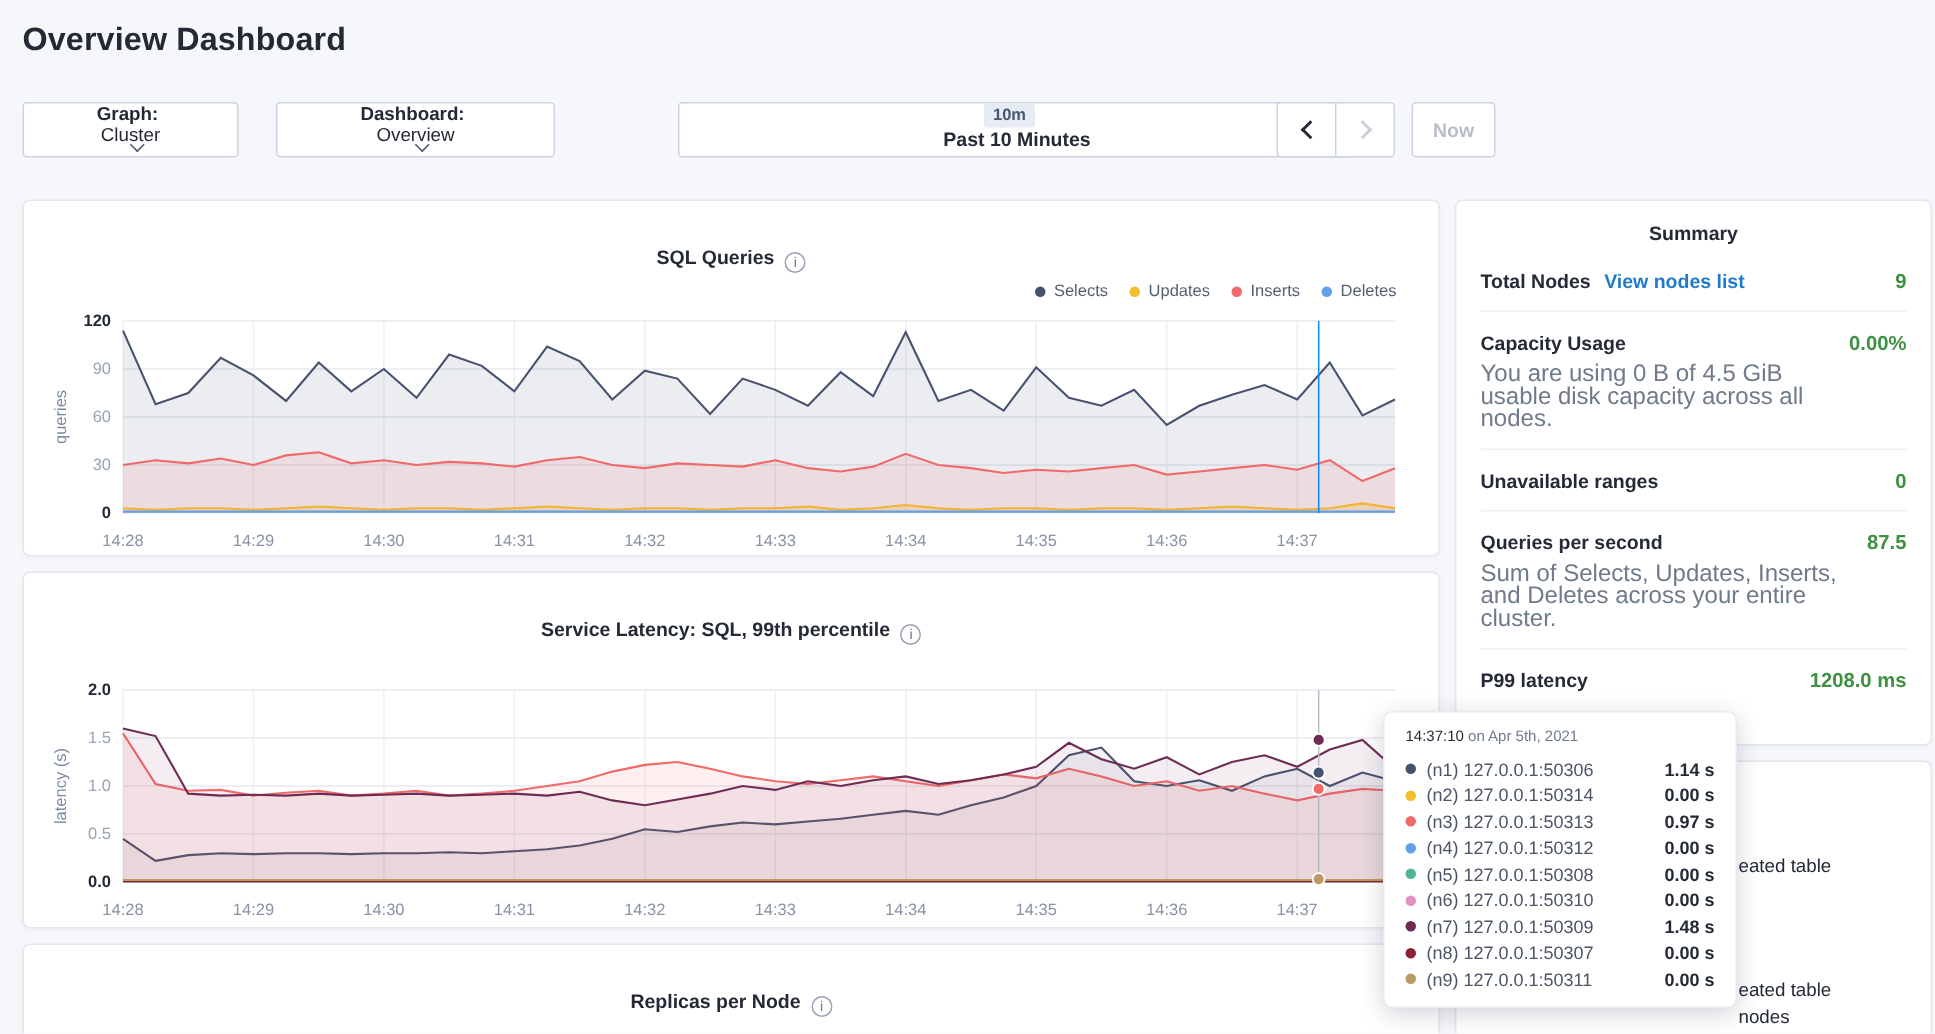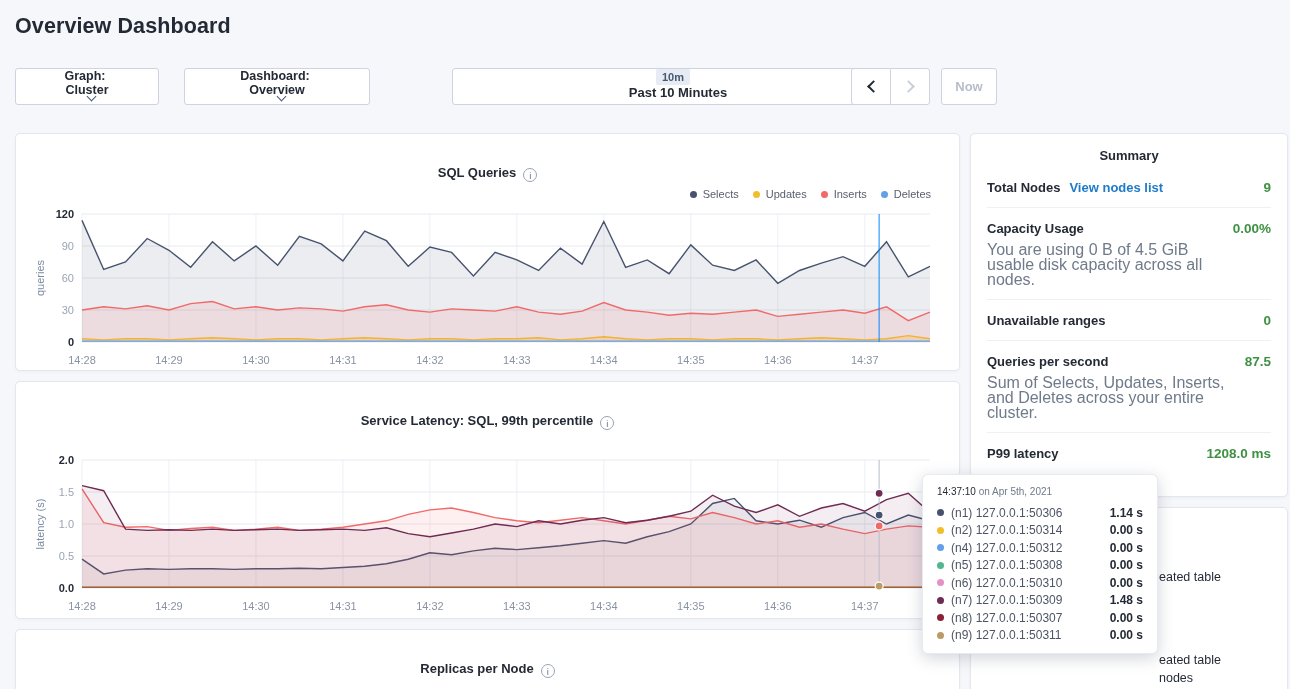--- a/index.html
+++ b/index.html
@@ -18,21 +18,21 @@
   
   .tb-btn {
     position: absolute; top: 68px; height: 37px;
     background: #fff; border: 1px solid #cdd3e0; border-radius: 3px;
     display: flex; align-items: center; padding: 0 13px;
     font-size: 12.5px; color: #242a35; cursor: pointer;
     font-family: inherit;
     flex-direction: column;
   }
   .tb-btn .lbl { font-weight: 700; margin-right: 4px; }
-  .tb-btn .val { font-weight: 700; text-align: right; }
+  .tb-btn .val { font-weight: 400; text-align: right; }
   .caret-down {
     width: 7px; height: 7px; border-right: 1.6px solid #475872; border-bottom: 1.6px solid #475872;
     transform: rotate(45deg); margin-left: 9px; margin-top: -4px; flex: 0 0 auto;
   }
   .dd-graph { left: 15px; width: 144px; }
   .dd-dashboard { left: 184px; width: 186px; }
   .dd-time { left: 418px; width: 452px; margin-left: 34px; }
   .time-badge {
     background: #e7ebf3; color: #475872; font-size: 11px; font-weight: 700;
     border-radius: 2px; padding: 2px 6px; margin-right: 10px;
@@ -318,20 +318,25 @@
         <span class="tip-dot" style="background: rgb(71, 83, 110);"></span>
         <span class="tip-label">(n1) 127.0.0.1:50306</span>
         <span class="tip-value">1.14 s</span>
       </div>
       <div class="tip-row">
         <span class="tip-dot" style="background: rgb(242, 190, 44);"></span>
         <span class="tip-label">(n2) 127.0.0.1:50314</span>
         <span class="tip-value">0.00 s</span>
       </div>
       <div class="tip-row">
+        <span class="tip-dot" style="background: rgb(241, 105, 105);"></span>
+        <span class="tip-label">(n3) 127.0.0.1:50313</span>
+        <span class="tip-value">0.97 s</span>
+      </div>
+      <div class="tip-row">
         <span class="tip-dot" style="background: rgb(98, 160, 232);"></span>
         <span class="tip-label">(n4) 127.0.0.1:50312</span>
         <span class="tip-value">0.00 s</span>
       </div>
       <div class="tip-row">
         <span class="tip-dot" style="background: rgb(80, 184, 144);"></span>
         <span class="tip-label">(n5) 127.0.0.1:50308</span>
         <span class="tip-value">0.00 s</span>
       </div>
       <div class="tip-row">

